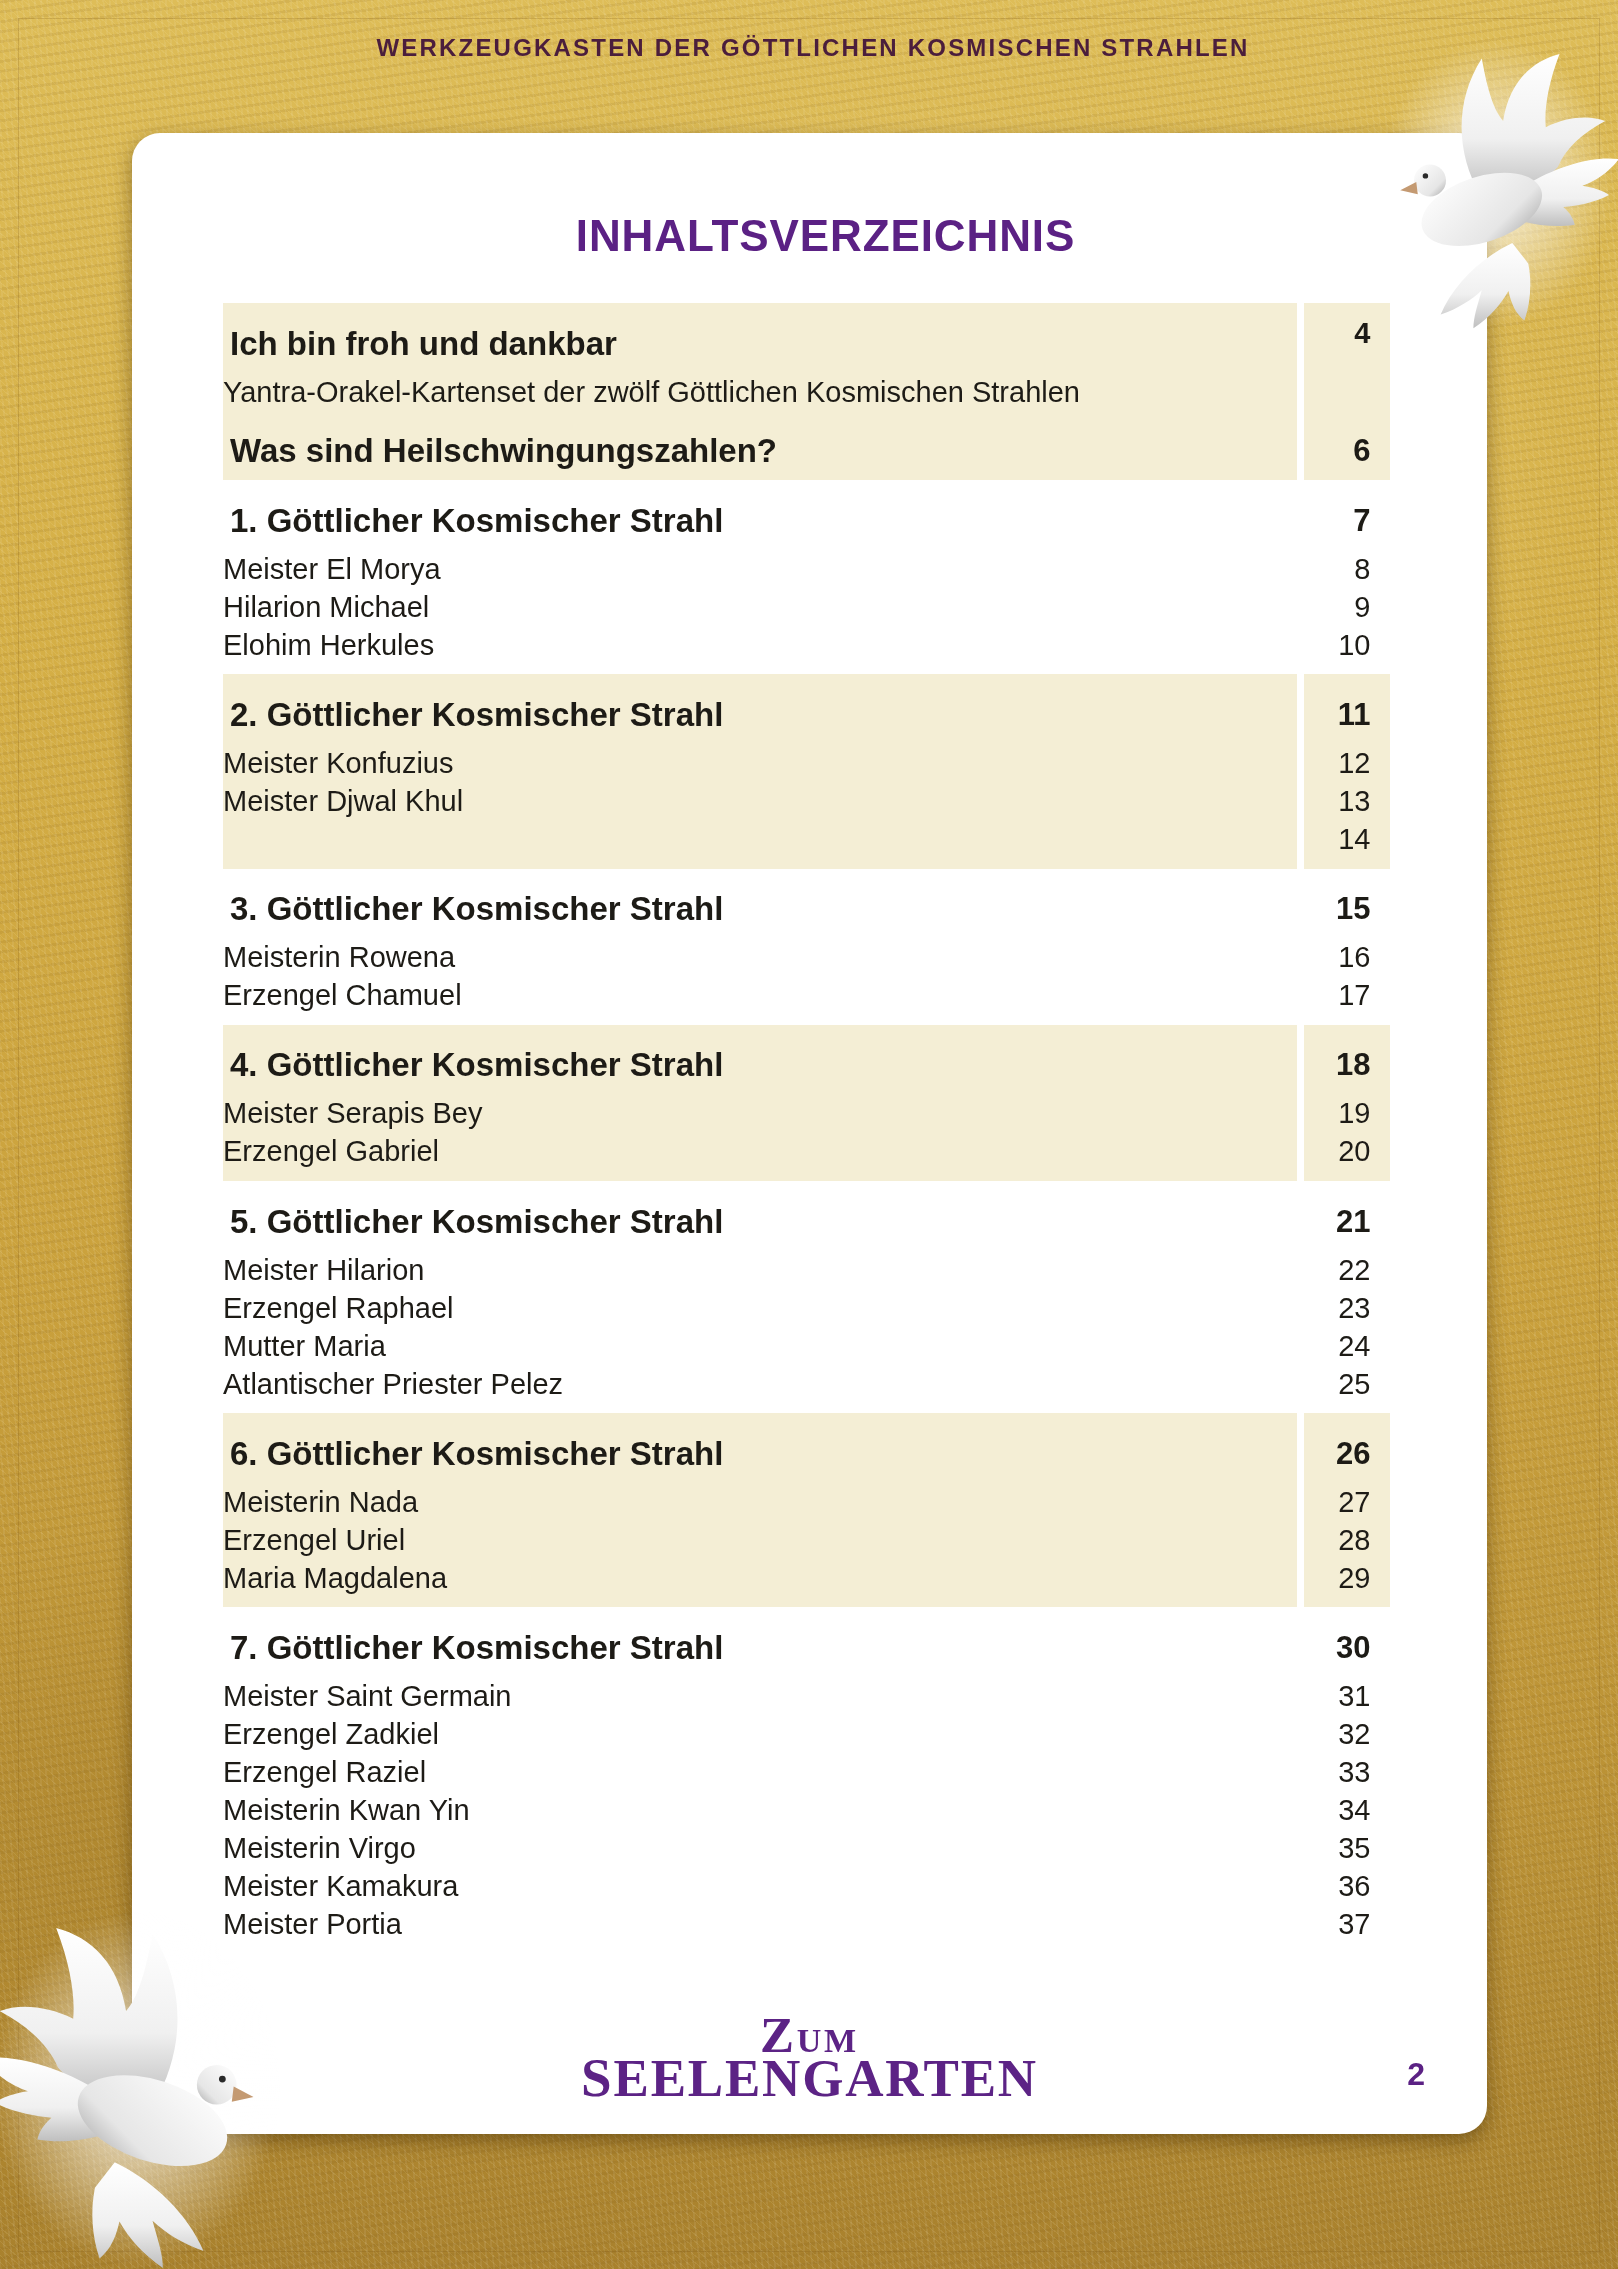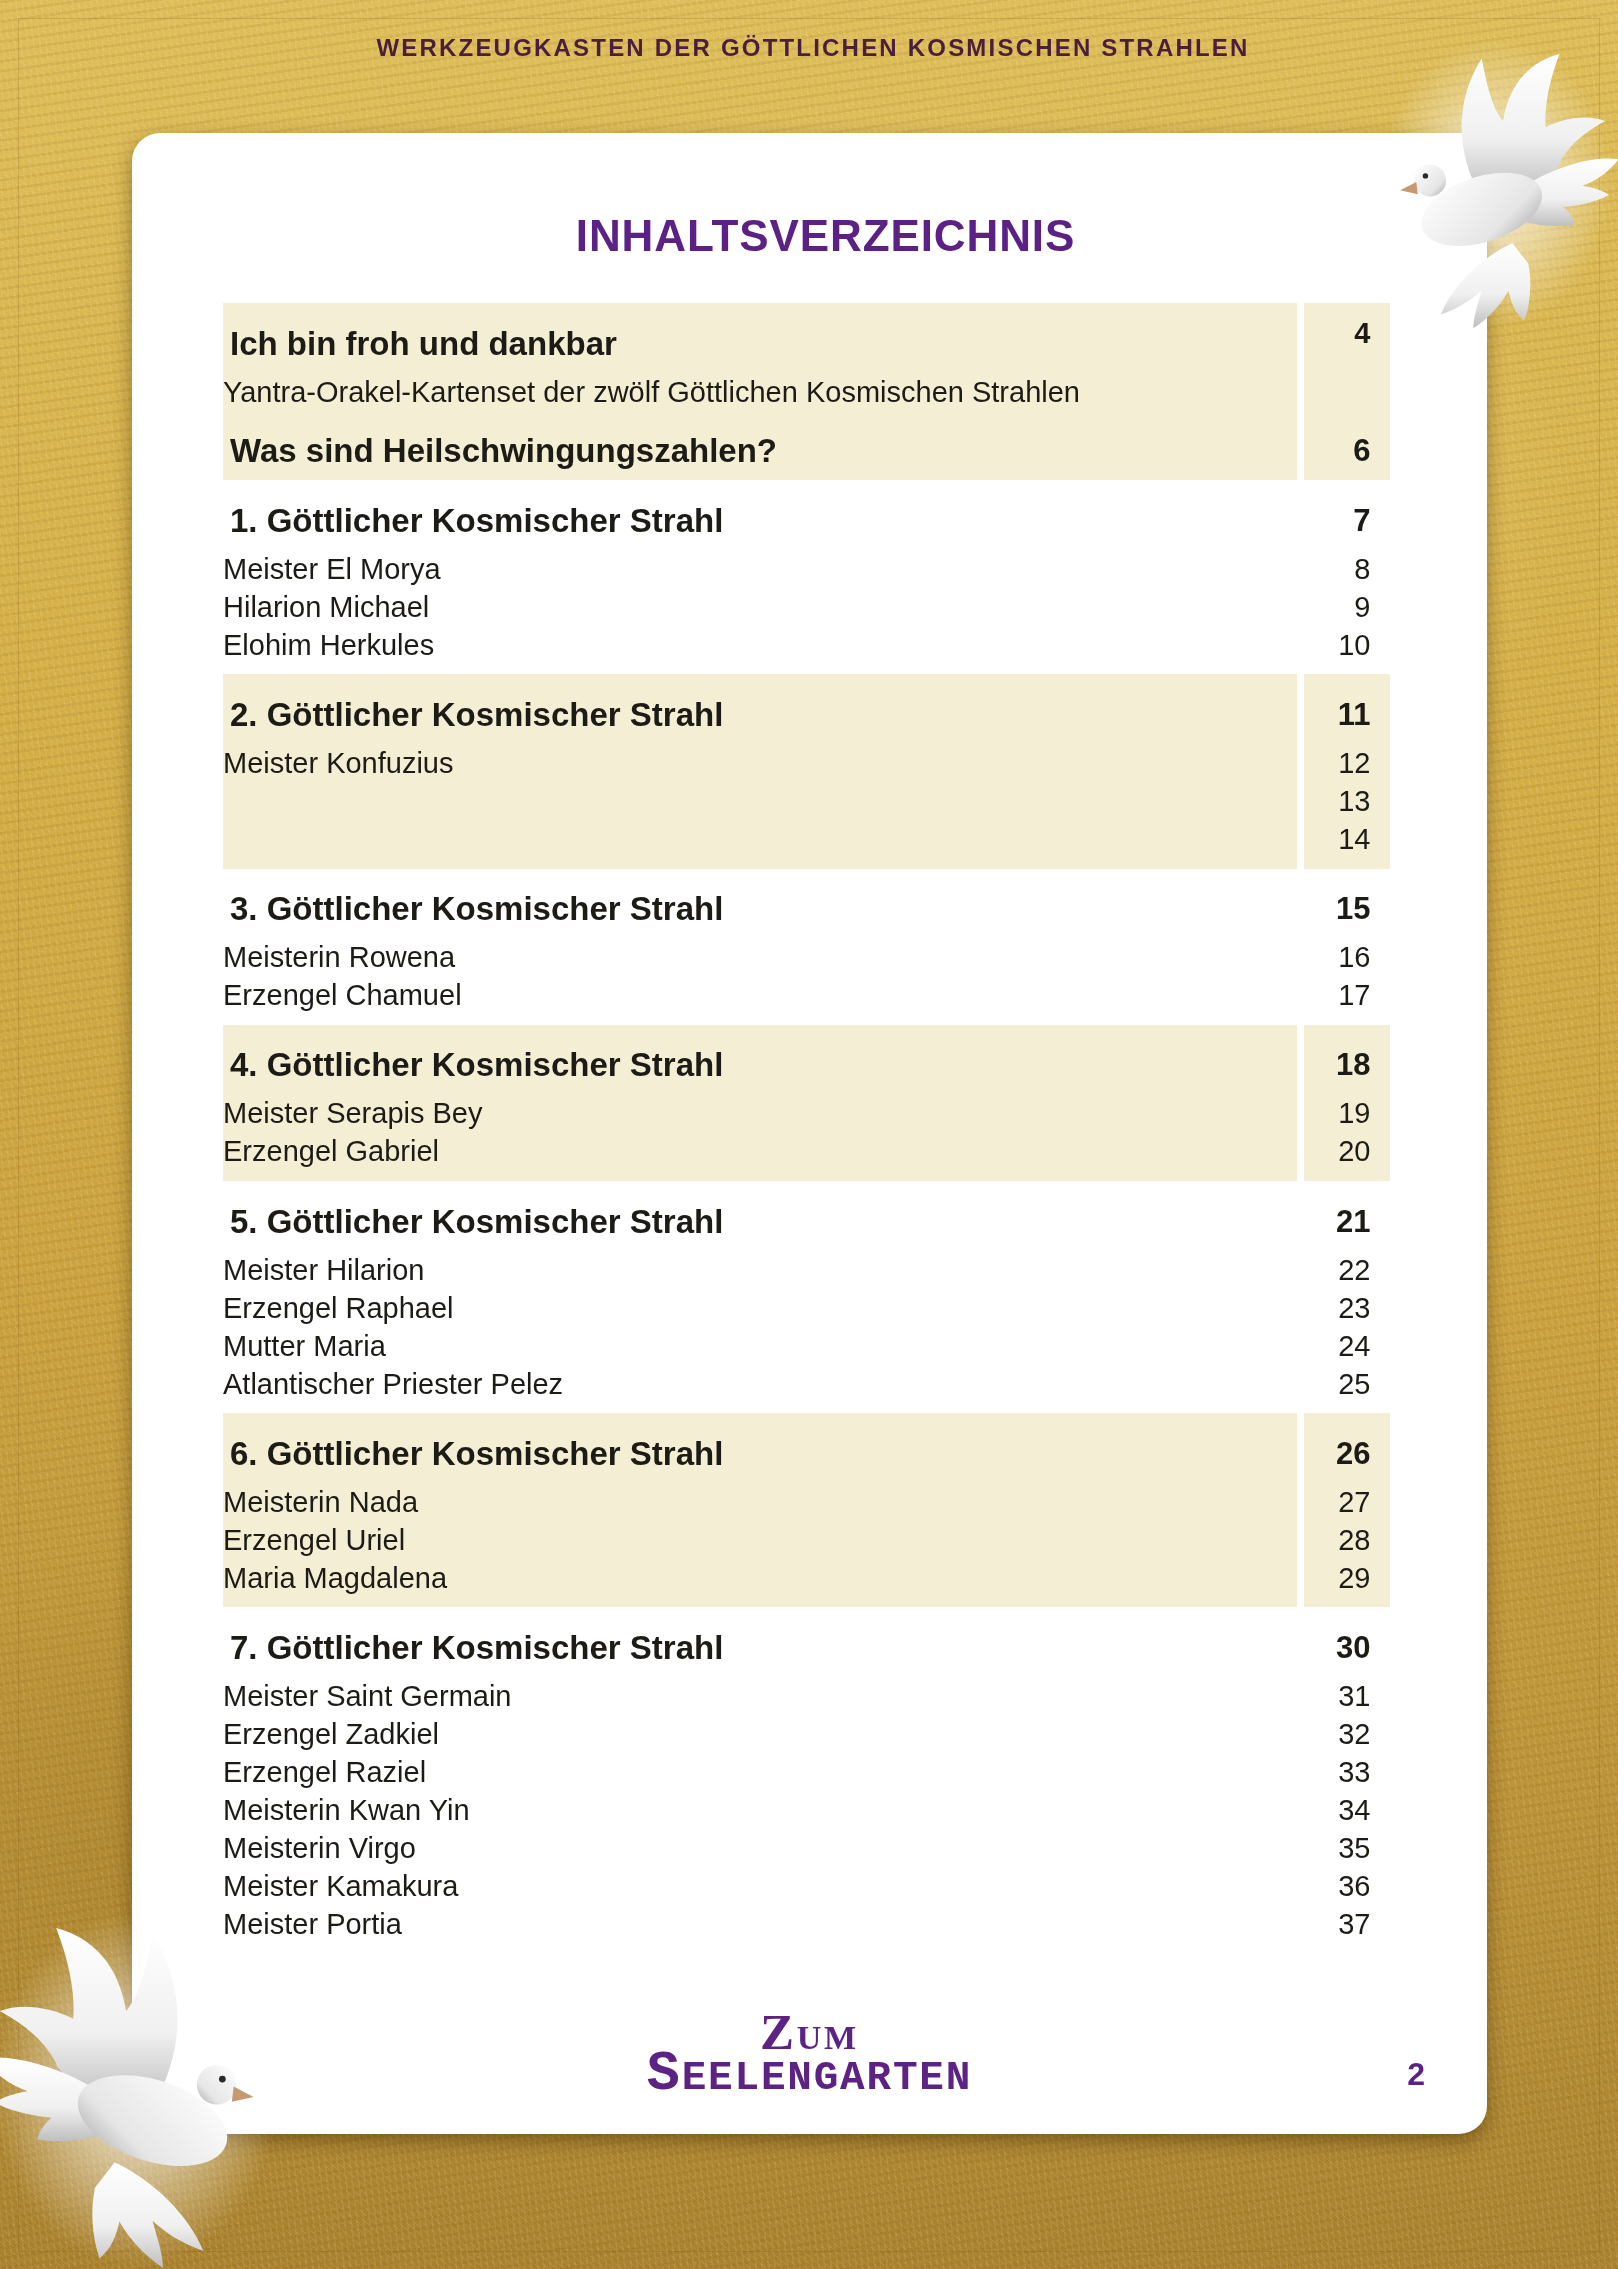--- a/index.html
+++ b/index.html
@@ -70,21 +70,21 @@
   .col-num .line.preg{ font-weight:400; }
   .logo{
     position:absolute; bottom:35px; left:0; width:100%;
     text-align:center;
     font-family:"Liberation Serif", serif;
     color:var(--logo);
     font-weight:700;
   }
   .logo-l1{ font-size:34px; line-height:32px; letter-spacing:2.7px; }
   .logo-l1::first-letter{ font-size:51px; }
-  .logo-l2{ font-size:41px; line-height:41px; letter-spacing:1.8px;font-family:Liberation Mono, monospace; }
+  .logo-l2{ font-size:53px; line-height:41px; letter-spacing:1.8px; }
   .logo-l2::first-letter{ font-size:55px; }
   .pagenum{
     position:absolute; right:62px; bottom:41px;
     font-size:32px; font-weight:700; color:var(--accent);
   }
   .dove{ position:absolute; z-index:5; }
   .dove::before{
     content:""; position:absolute; inset:-10%;
     background:radial-gradient(closest-side, rgba(255,255,255,.85), rgba(255,255,255,0) 75%);
     z-index:-1;
@@ -168,20 +168,21 @@
           <div class="line hdr pbold">7</div>
           <div class="line sub preg">8</div>
           <div class="line sub preg">9</div>
           <div class="line sub preg">10</div>
         </div>
       </div>
       <div class="block multi hl">
         <div class="col col-main">
           <div class="line hdr">2. Göttlicher Kosmischer Strahl</div>
           <div class="line sub">Meister Konfuzius</div>
+          <div class="line sub">Meister Djwal Khul</div>
         </div>
         <div class="col-gap"></div>
         <div class="col col-num">
           <div class="line hdr pbold">11</div>
           <div class="line sub preg">12</div>
           <div class="line sub preg">13</div>
           <div class="line sub preg">14</div>
         </div>
       </div>
       <div class="block multi">

